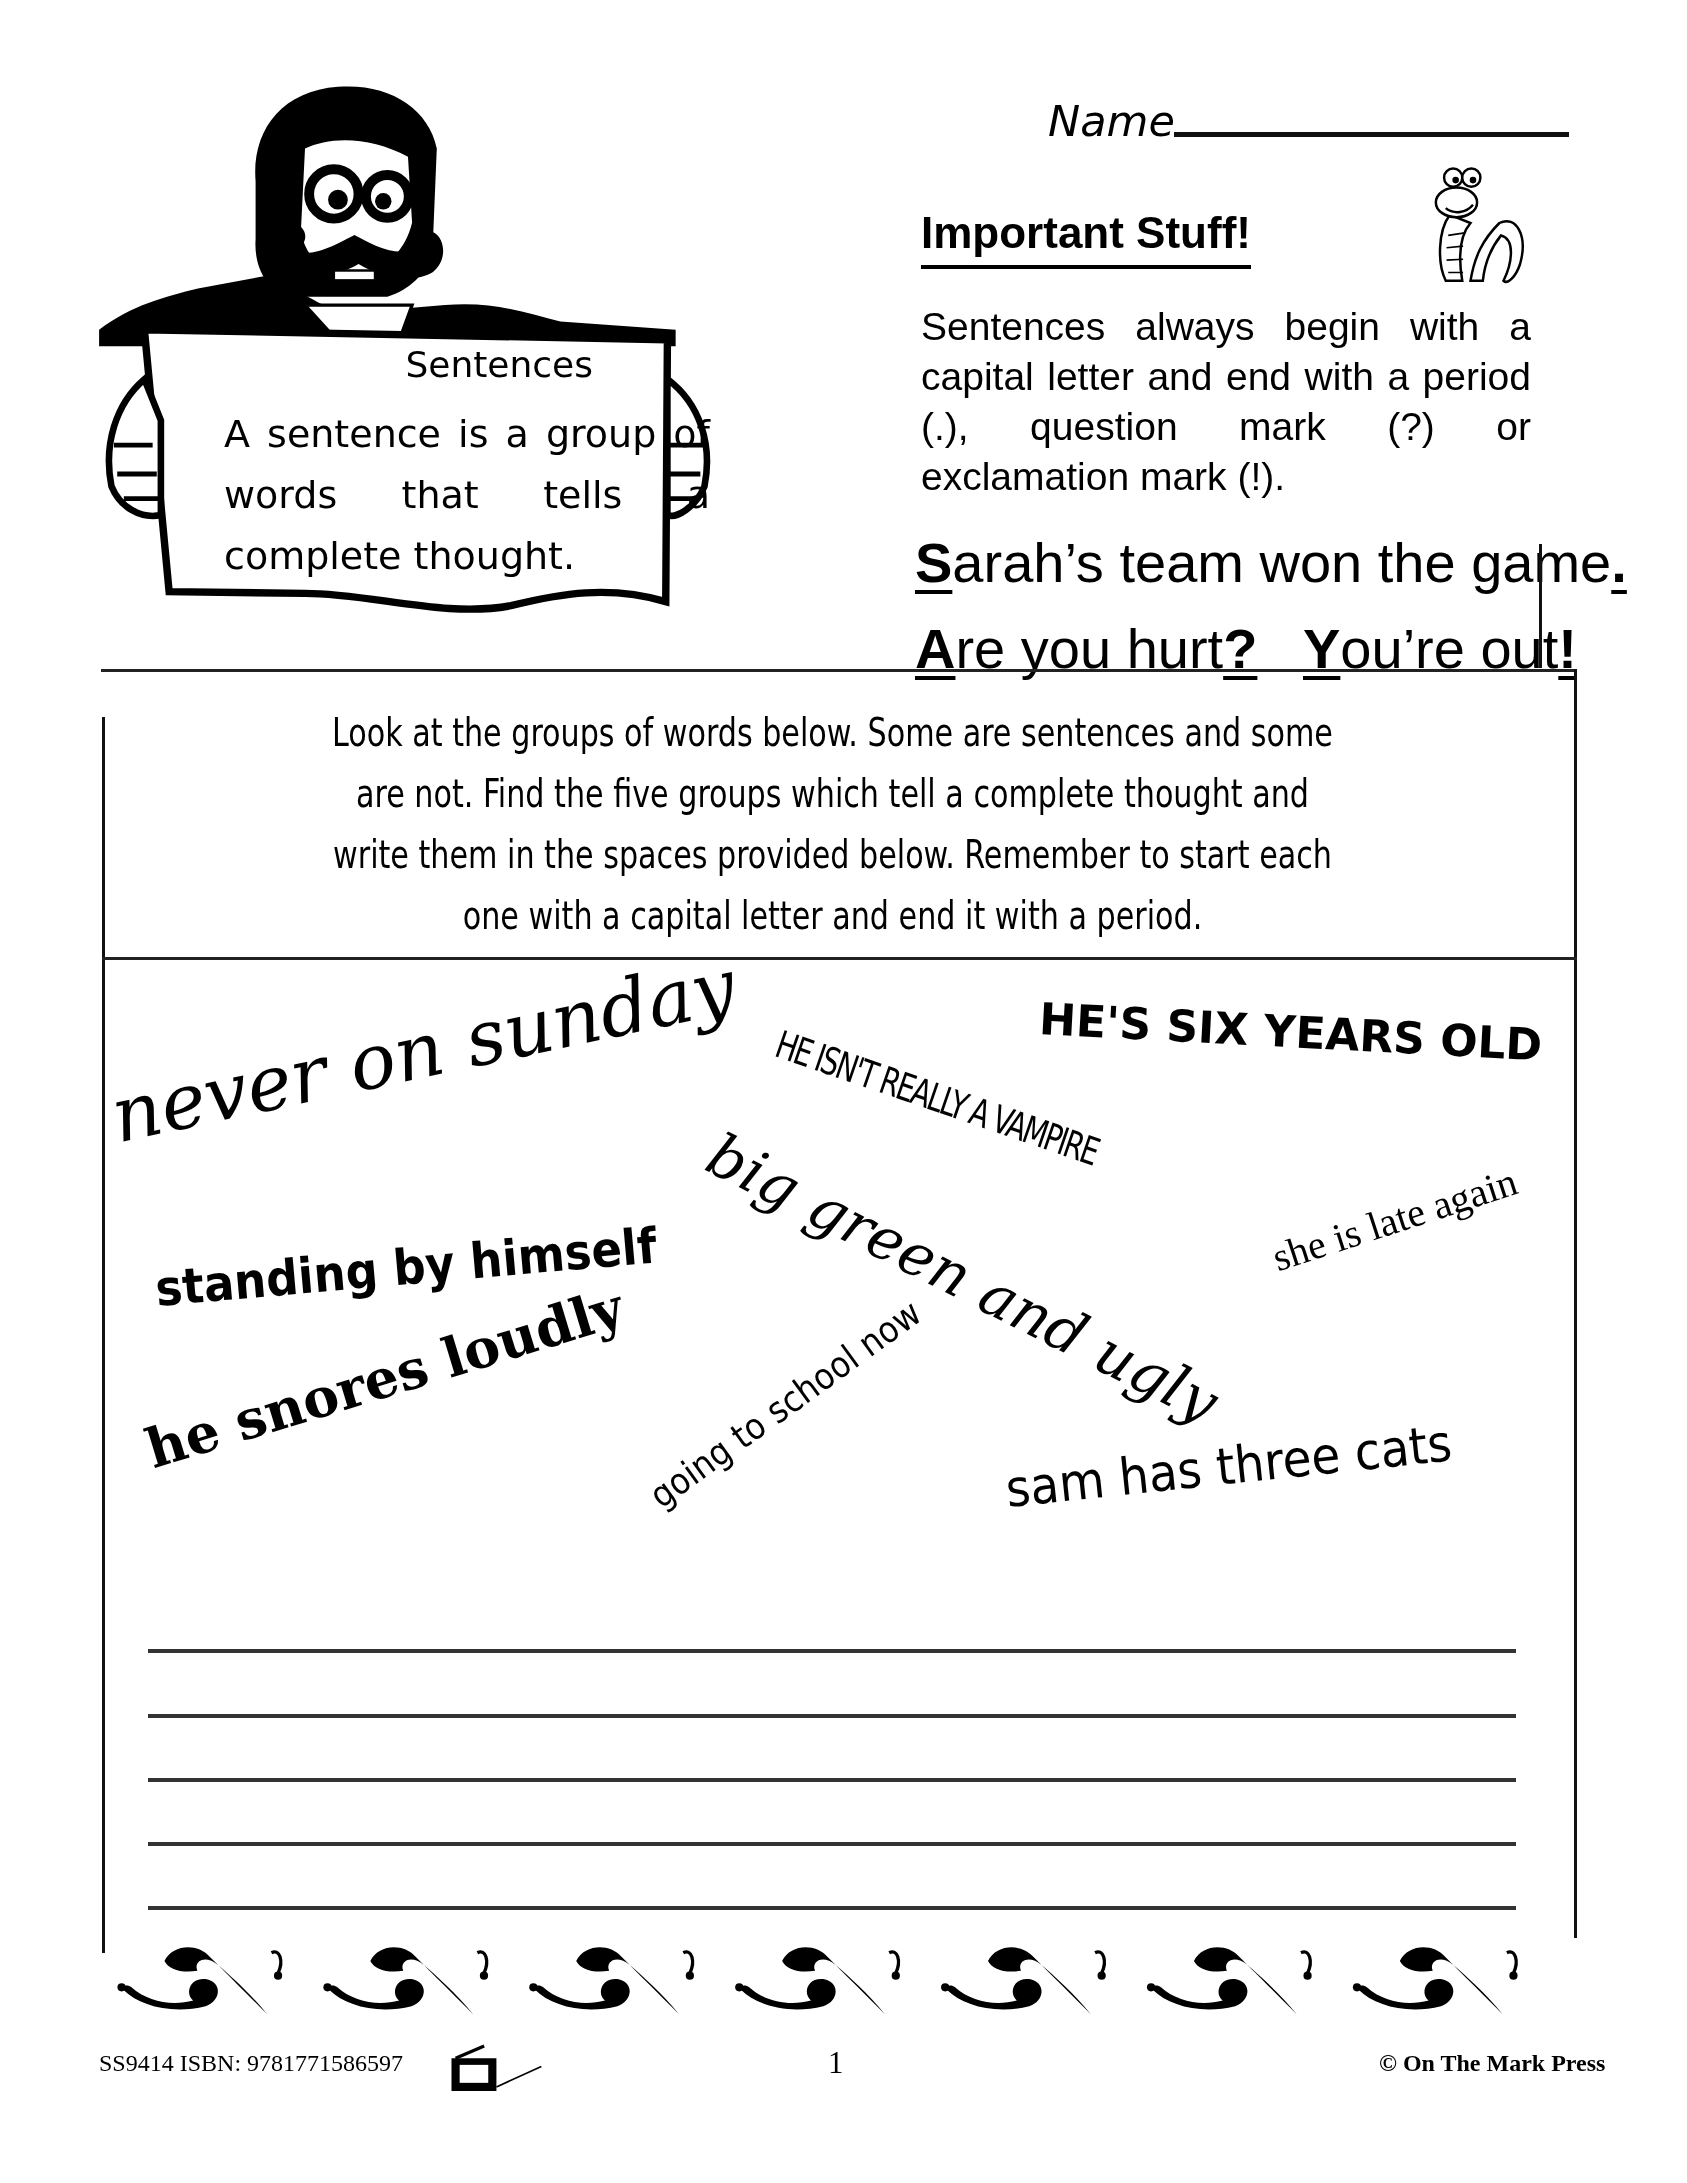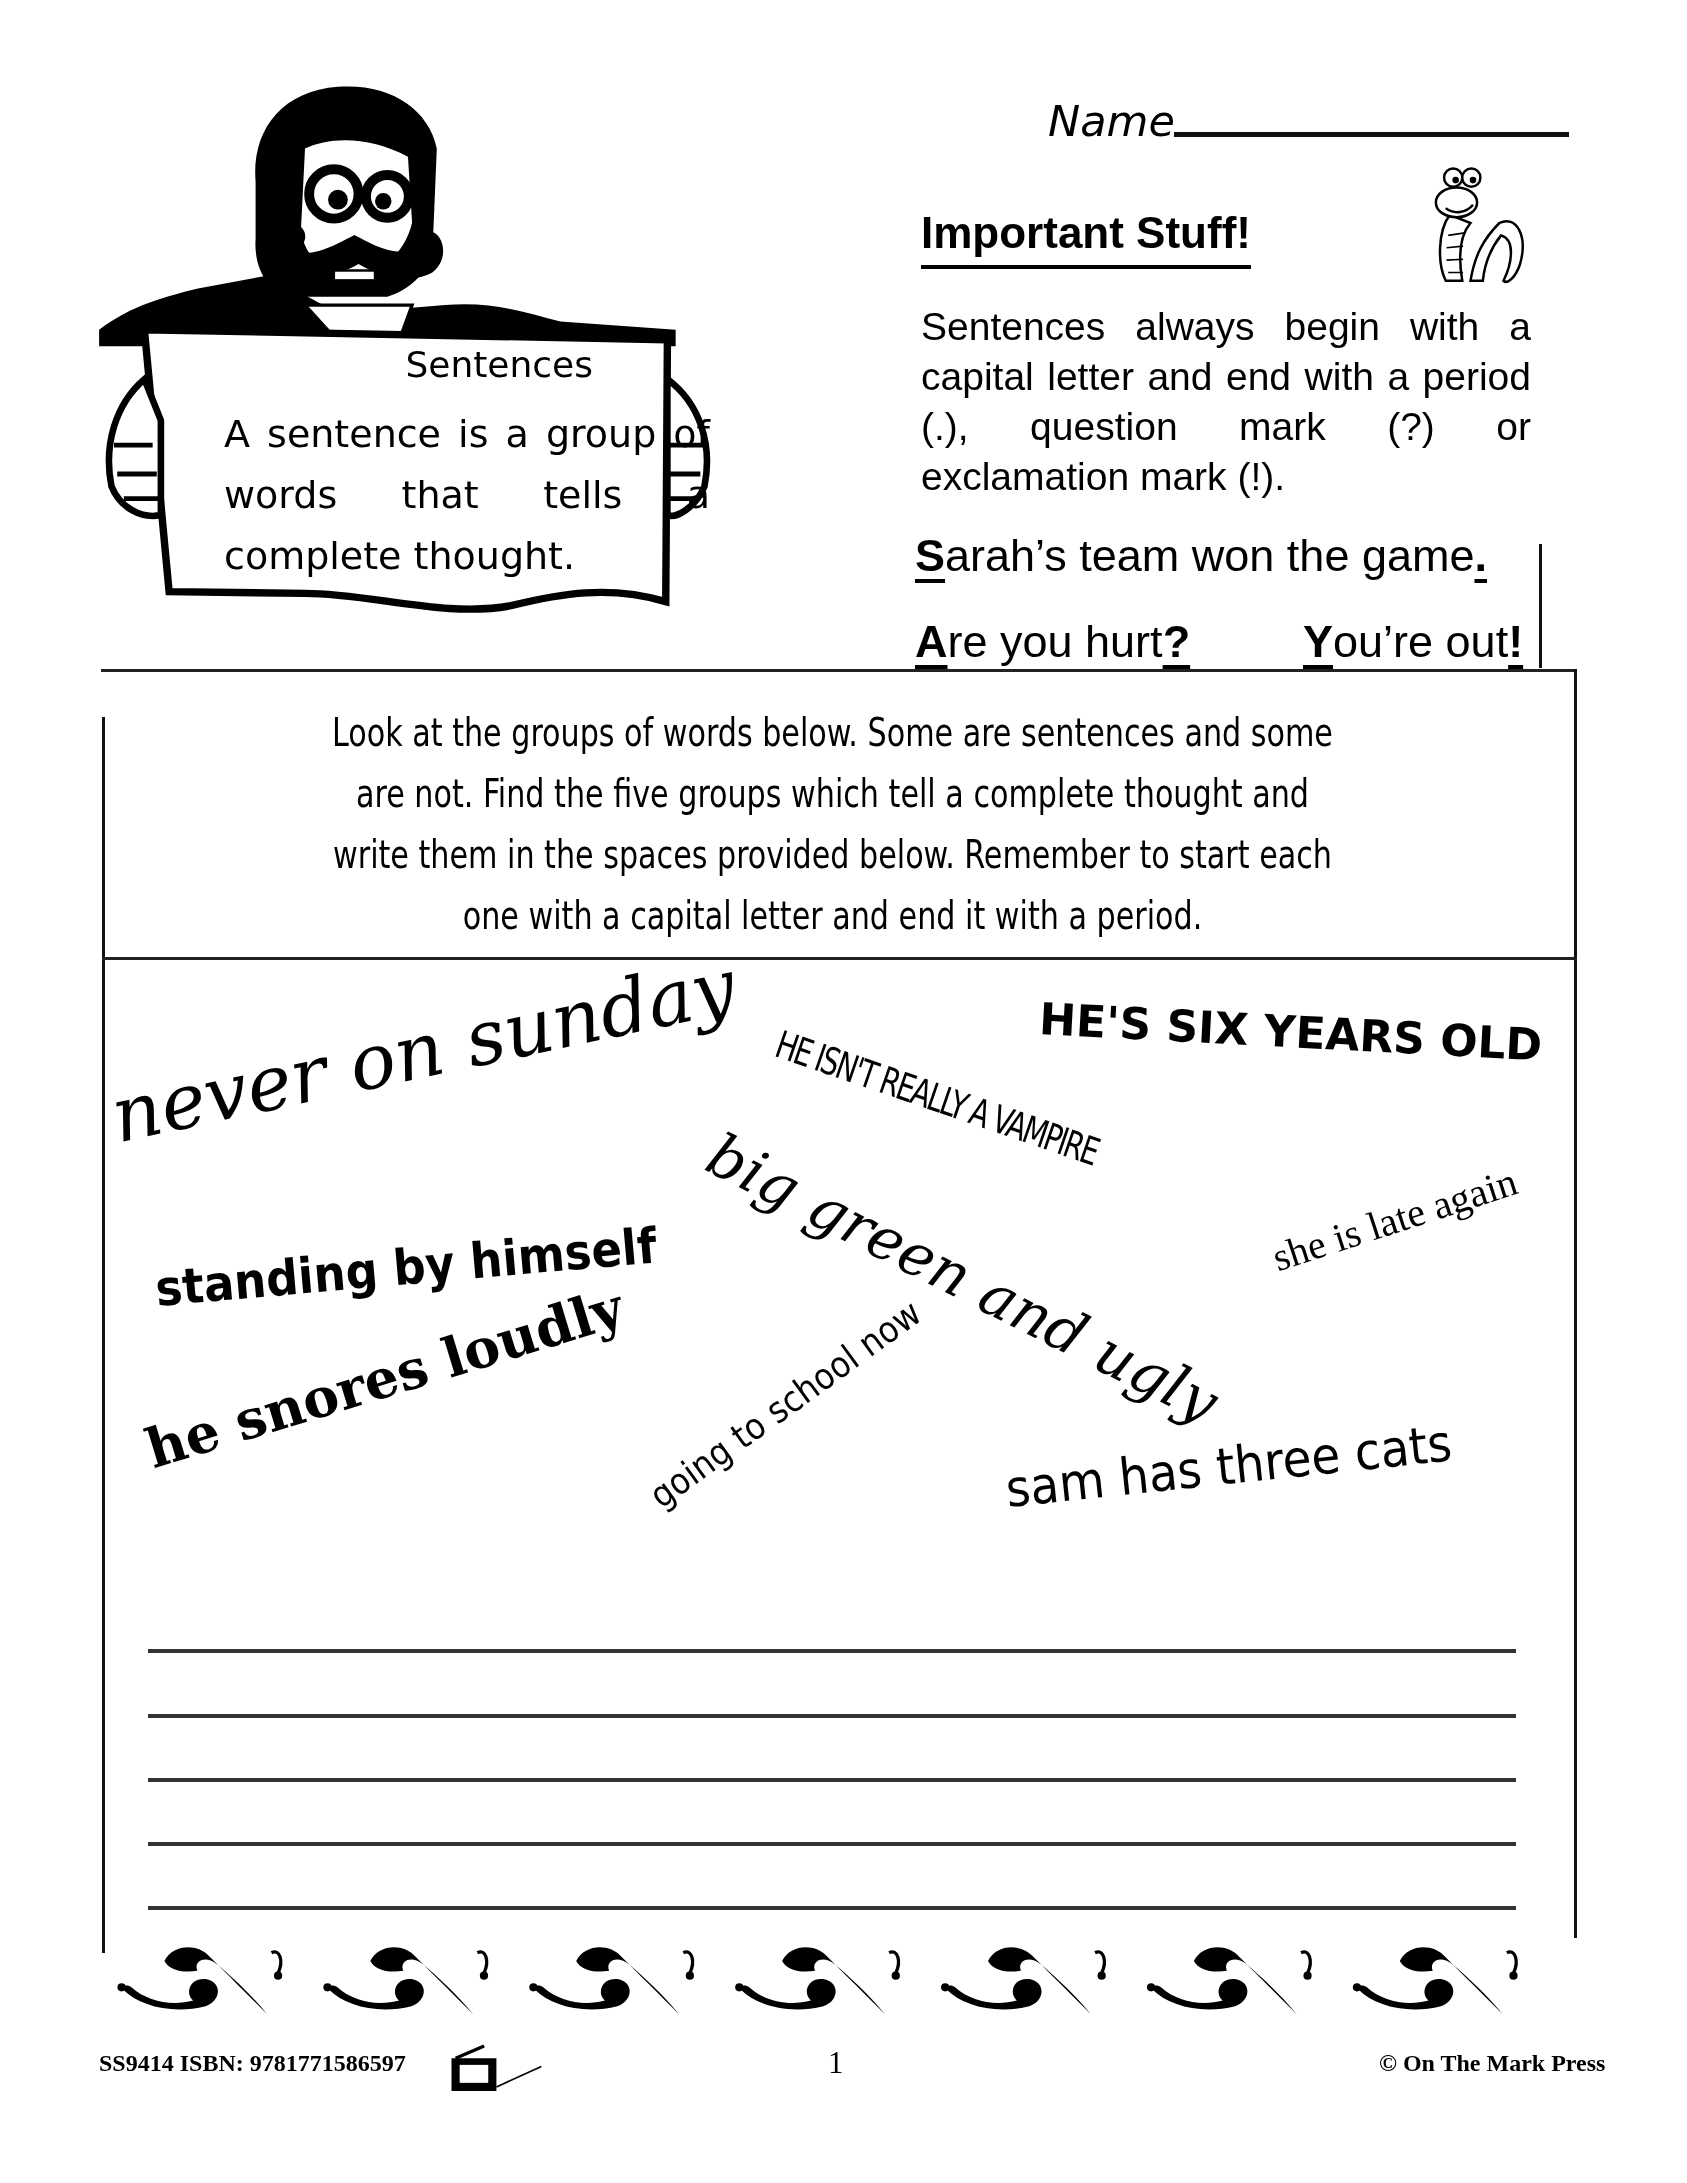--- a/index.html
+++ b/index.html
@@ -10,21 +10,21 @@
   #cartoon { left:99px; top:58px; width:725px; height:593px; }
   .sign-title { left:346px; top:344px; width:247px; text-align:right; font-family:"DejaVu Sans", sans-serif; font-size:36px; }
   .sign-body { left:224px; top:404px; width:486px; font-family:"DejaVu Sans", sans-serif; font-size:38px; line-height:61px; text-align:justify; text-align-last:left; }
 
   
   .name-label { left:1048px; top:96px; font-family:"DejaVu Sans", sans-serif; font-size:43px;font-style:italic; }
   .name-line { left:1174px; top:132px; width:395px; height:5px; background:#111; }
   .important { left:921px; top:208px; font-family:"Liberation Sans", sans-serif; font-weight:bold; font-size:44px; border-bottom:4.1px solid #000; line-height:49px; padding-bottom:8px; }
   #worm { left:1425px; top:157px; width:124px; height:132px; }
   .rule-text { left:921px; top:302px; width:610px; font-family:"Liberation Sans", sans-serif; font-size:39px; line-height:50px; text-align:justify; text-align-last:left; }
-  .example { font-family:"Liberation Sans", sans-serif; font-size:45px; white-space:nowrap; }
+  .example { font-family:"Liberation Sans", sans-serif; font-size:56px; white-space:nowrap; }
   .ex1 { left:915px; top:530px; }
   .ex2 { left:915px; top:616px; }
   .ex3 { left:1303px; top:616px; }
   .u { text-decoration:underline; text-decoration-thickness:4.1px; text-underline-offset:8.2px; font-weight:bold; }
 
   
   .vline { width:2.5px; background:#111; }
   .hline { height:3.3px; background:#222; }
 
   
@@ -40,21 +40,21 @@
   .wg6 { left:1281px; top:1234px; font-family:"Liberation Serif", serif; font-size:40px; transform:rotate(-18deg); }
   .wg7 { left:157px; top:1417px; font-family:"DejaVu Serif", serif; font-weight:bold; font-size:54px; transform:rotate(-17deg); }
   .wg8 { left:666px; top:1475px; font-family:"DejaVu Sans", sans-serif; font-size:36px; transform:rotate(-36deg) scaleX(0.9); }
   .wg9 { left:1009px; top:1460px; font-family:"DejaVu Sans", sans-serif; font-size:51px; transform:rotate(-6deg) scaleX(0.92); }
 
   
   .wline { left:148px; width:1368px; height:4.1px; background:#333; }
 
   
   #ornament { left:115px; top:1936px; width:1466px; height:91px; }
-  .footer-left { left:99px; top:2050px; font-family:"Liberation Serif", serif; font-weight:bold; font-size:24px;text-align:right; }
+  .footer-left { left:99px; top:2050px; font-family:"Liberation Serif", serif; font-weight:normal; font-size:24px;text-align:right; }
   #copier { left:451px; top:2042px; width:99px; height:49px; }
   .footer-page { left:828px; top:2045px; font-family:"Liberation Serif", serif; font-size:31px; }
   .footer-right { left:1347px; top:2050px; font-family:"Liberation Serif", serif; font-weight:bold; font-size:24px;margin-left:32px; }
 </style>
 </head>
 <body>
 
 <svg id="cartoon" class="abs" viewBox="0 0 880 720">
 
   <path d="M0,330 C40,300 80,290 120,280 L200,265 C230,270 260,300 300,310 L420,300 C480,295 520,310 560,320 L700,330 L700,350 L0,350 Z" fill="#000"></path>

